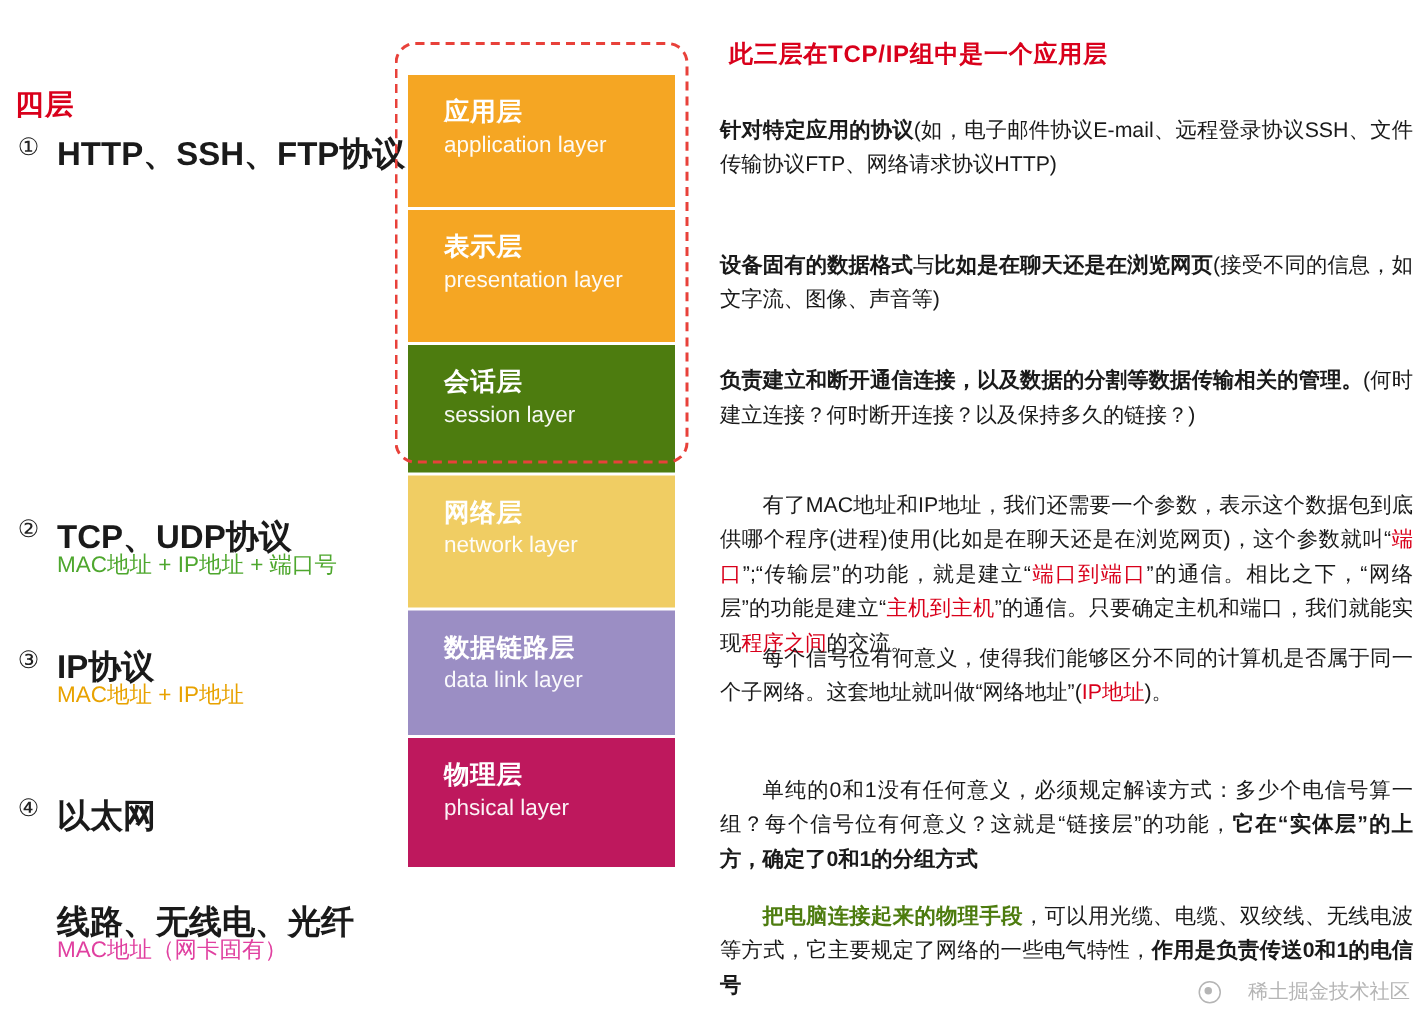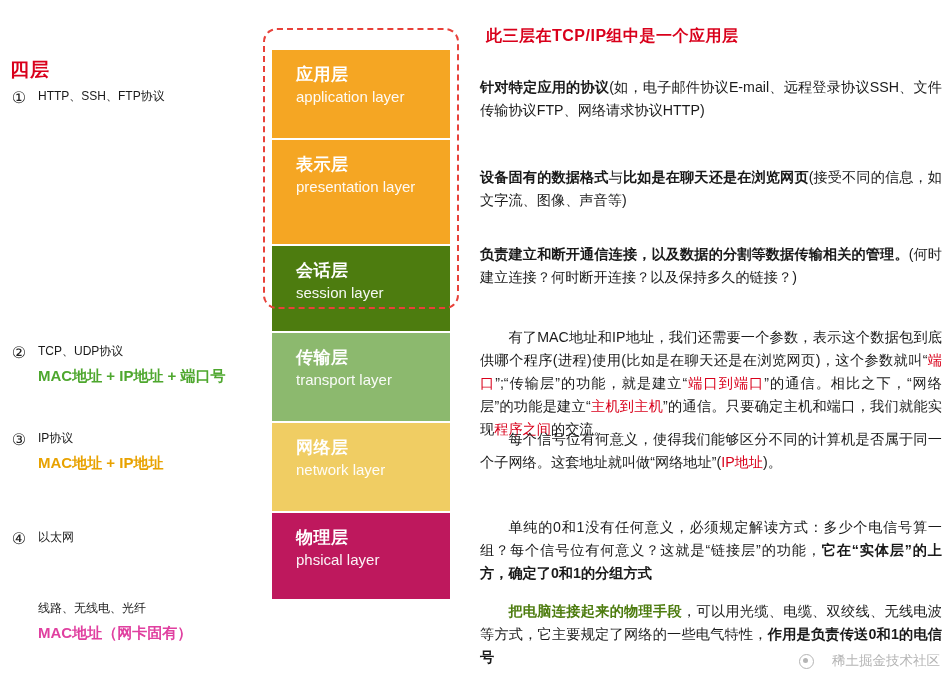--- a/index.html
+++ b/index.html
@@ -48,31 +48,31 @@
     top: 0;
     width: 22px;
     font-size: 16px;
     color: #222;
     text-align: center;
   }
   .left-label {
     position: absolute;
     left: 30px;
     top: 0;
-    font-size: 12px;
-    font-weight: normal;
+    font-size: 22px;
+    font-weight: bold;
     color: #1a1a1a;
     white-space: nowrap;
   }
   .left-sub {
     position: absolute;
     left: 30px;
     top: 24px;
     font-size: 15px;
-    font-weight: bold;
+    font-weight: normal;
     white-space: nowrap;
   }
 
   
   .stack {
     position: absolute;
     left: 272px;
     top: 50px;
     width: 178px;
   }
@@ -196,35 +196,35 @@
           <div class="left-sub" style="color: rgb(224, 64, 160);">MAC地址（网卡固有）</div>
         </div>
       </div>
   </div>
 
   <div class="stack" id="layer-stack">
       <div class="layer-box" style="background: rgb(245, 166, 35); height: 88px;">
         <div class="layer-cn">应用层</div>
         <div class="layer-en">application layer</div>
       </div>
-      <div class="layer-box" style="background: rgb(245, 166, 35); height: 104px;">
+      <div class="layer-box" style="background: rgb(245, 166, 35); height: 88px;">
         <div class="layer-cn">表示层</div>
         <div class="layer-en">presentation layer</div>
       </div>
       <div class="layer-box" style="background: #4d7c0f; height: 85px;">
         <div class="layer-cn">会话层</div>
         <div class="layer-en">session layer</div>
       </div>
-      <div class="layer-box" style="background: rgb(140, 185, 110); height: 88px;">
-        <div class="layer-cn">传输层</div>
-        <div class="layer-en">transport layer</div>
-      </div>
       <div class="layer-box" style="background: rgb(240, 205, 99); height: 88px;">
         <div class="layer-cn">网络层</div>
         <div class="layer-en">network layer</div>
+      </div>
+      <div class="layer-box" style="background: rgb(155, 142, 196); height: 83px;">
+        <div class="layer-cn">数据链路层</div>
+        <div class="layer-en">data link layer</div>
       </div>
       <div class="layer-box" style="background: #be185d; height: 86px;">
         <div class="layer-cn">物理层</div>
         <div class="layer-en">phsical layer</div>
       </div>
     </div>
   <div class="dashed-ring"></div>
 
   <div class="right-col">
     <div class="top-note">此三层在TCP/IP组中是一个应用层</div>

